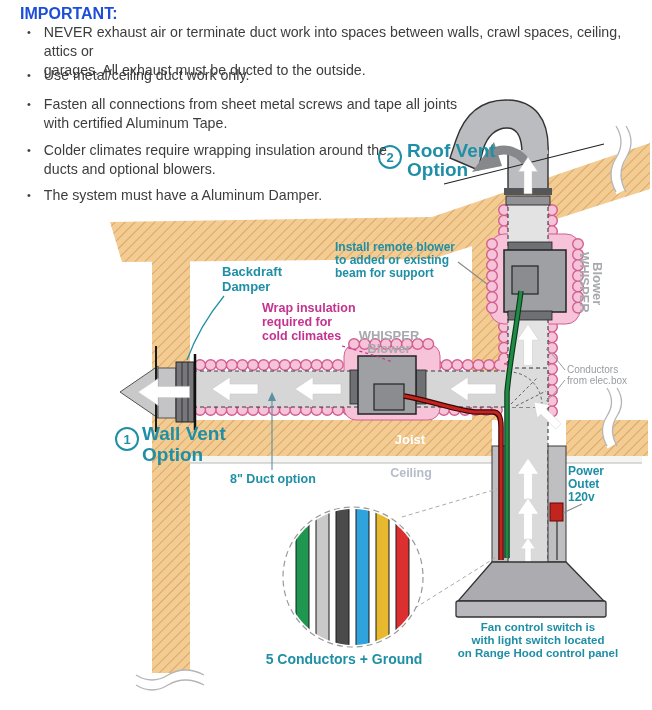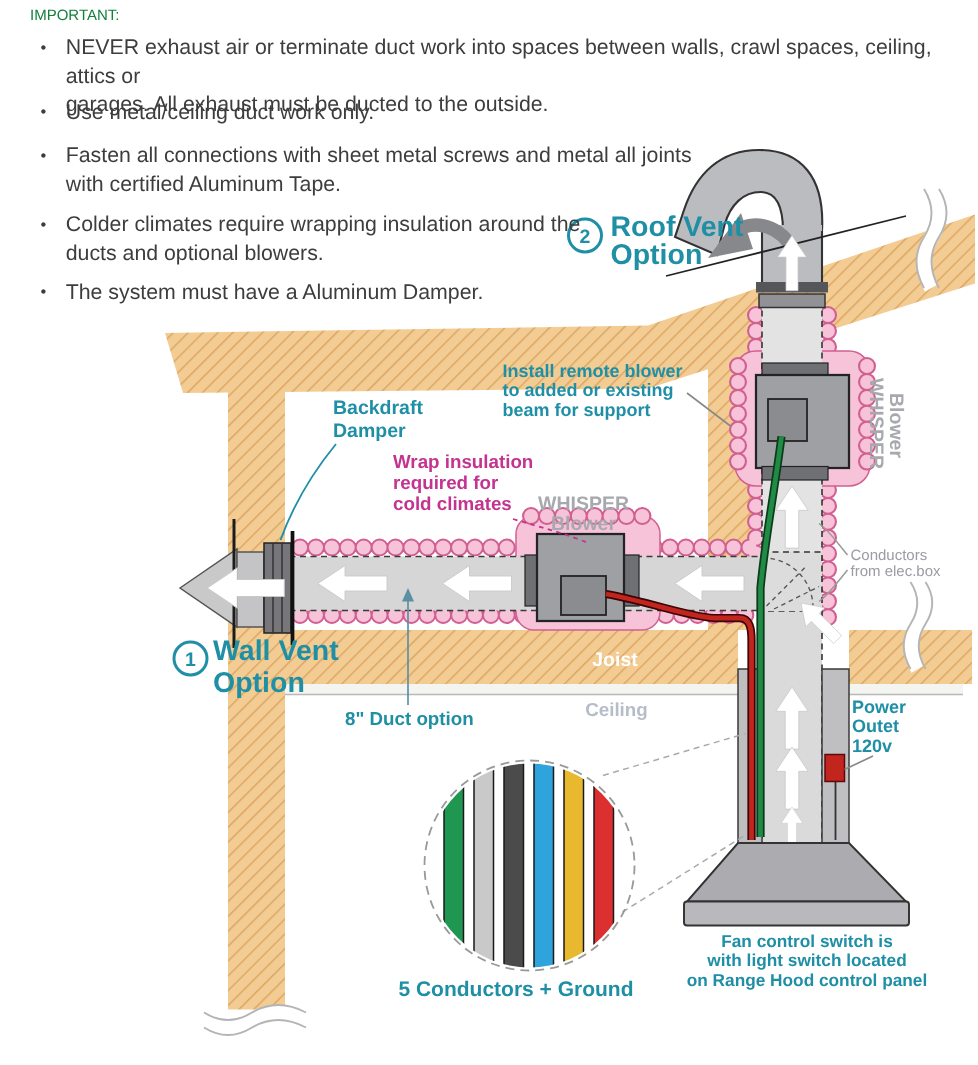--- a/index.html
+++ b/index.html
@@ -1,18 +1,18 @@
 <!DOCTYPE html>
 <html><head>
 <meta charset="utf-8">
 <style>
   html,body{margin:0;padding:0;background:#fff;}
   #stage{position:relative;width:652px;height:710px;background:#fff;overflow:hidden;
          font-family:"Liberation Sans",sans-serif;}
-  .heading{position:absolute;left:20px;top:5px;font-size:10px;font-weight:normal;color:#15803d;}
+  .heading{position:absolute;left:20px;top:5px;font-size:16px;font-weight:bold;color:#1d4ed8;}
   .bullet{position:absolute;left:27px;display:flex;gap:13px;color:#3d3d3d;
           font-size:14.2px;line-height:19px;}
   .bullet .dot{font-size:11px;line-height:19px;color:#3d3d3d;}
   .bullet .btxt{white-space:pre-line;}
   svg{position:absolute;left:0;top:0;}
   text{font-family:"Liberation Sans",sans-serif;}
   .t-teal{fill:#1f8fa6;font-weight:bold;}
   .t-mag{fill:#c43390;font-weight:bold;}
   .t-gray{fill:#a7a9ae;font-weight:bold;}
   .t-joist{fill:#ffffff;font-weight:bold;}
@@ -269,21 +269,21 @@
     <span class="dot">•</span>
     <span class="btxt">NEVER exhaust air or terminate duct work into spaces between walls, crawl spaces, ceiling, attics or
 garages. All exhaust must be ducted to the outside.</span>
   </div>
   <div class="bullet" style="top:66px;">
     <span class="dot">•</span>
     <span class="btxt">Use metal/ceiling duct work only.</span>
   </div>
   <div class="bullet" style="top:95px;">
     <span class="dot">•</span>
-    <span class="btxt">Fasten all connections with sheet metal screws and metal all joints
+    <span class="btxt">Fasten all connections from sheet metal screws and tape all joints
 with certified Aluminum Tape.</span>
   </div>
   <div class="bullet" style="top:141px;">
     <span class="dot">•</span>
     <span class="btxt">Colder climates require wrapping insulation around the
 ducts and optional blowers.</span>
   </div>
   <div class="bullet" style="top:186px;">
     <span class="dot">•</span>
     <span class="btxt">The system must have a Aluminum Damper.</span>

